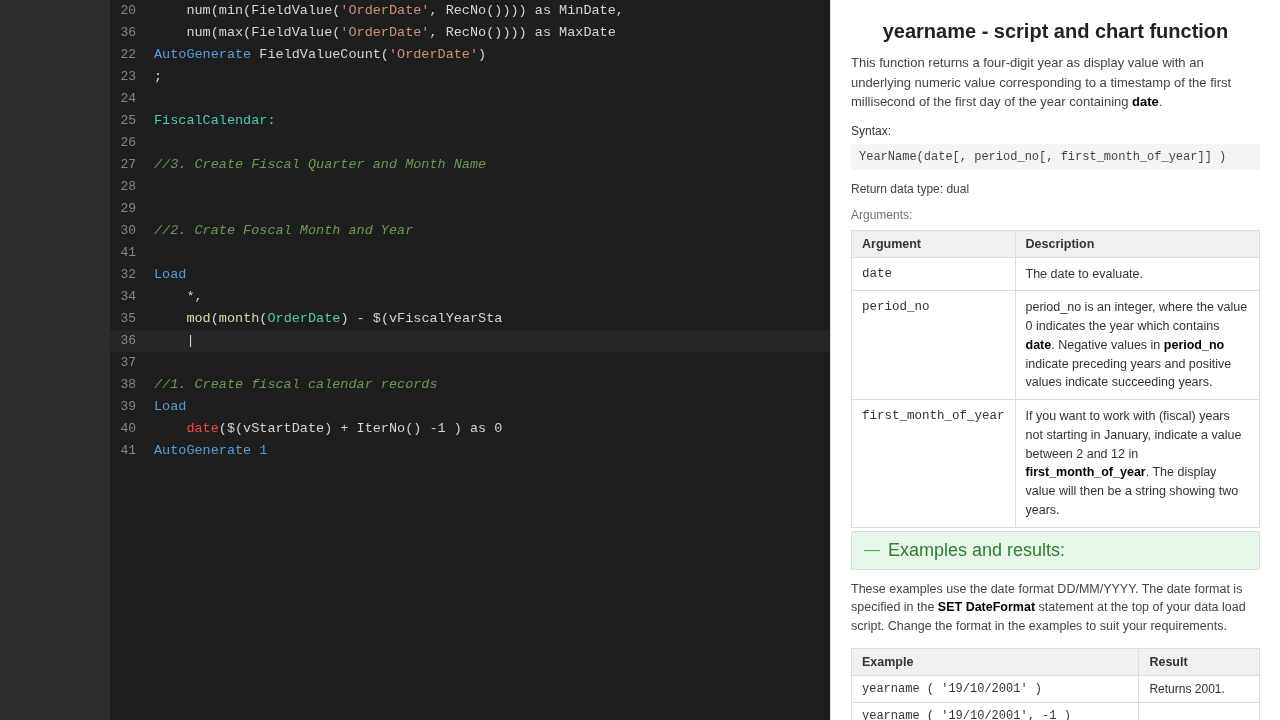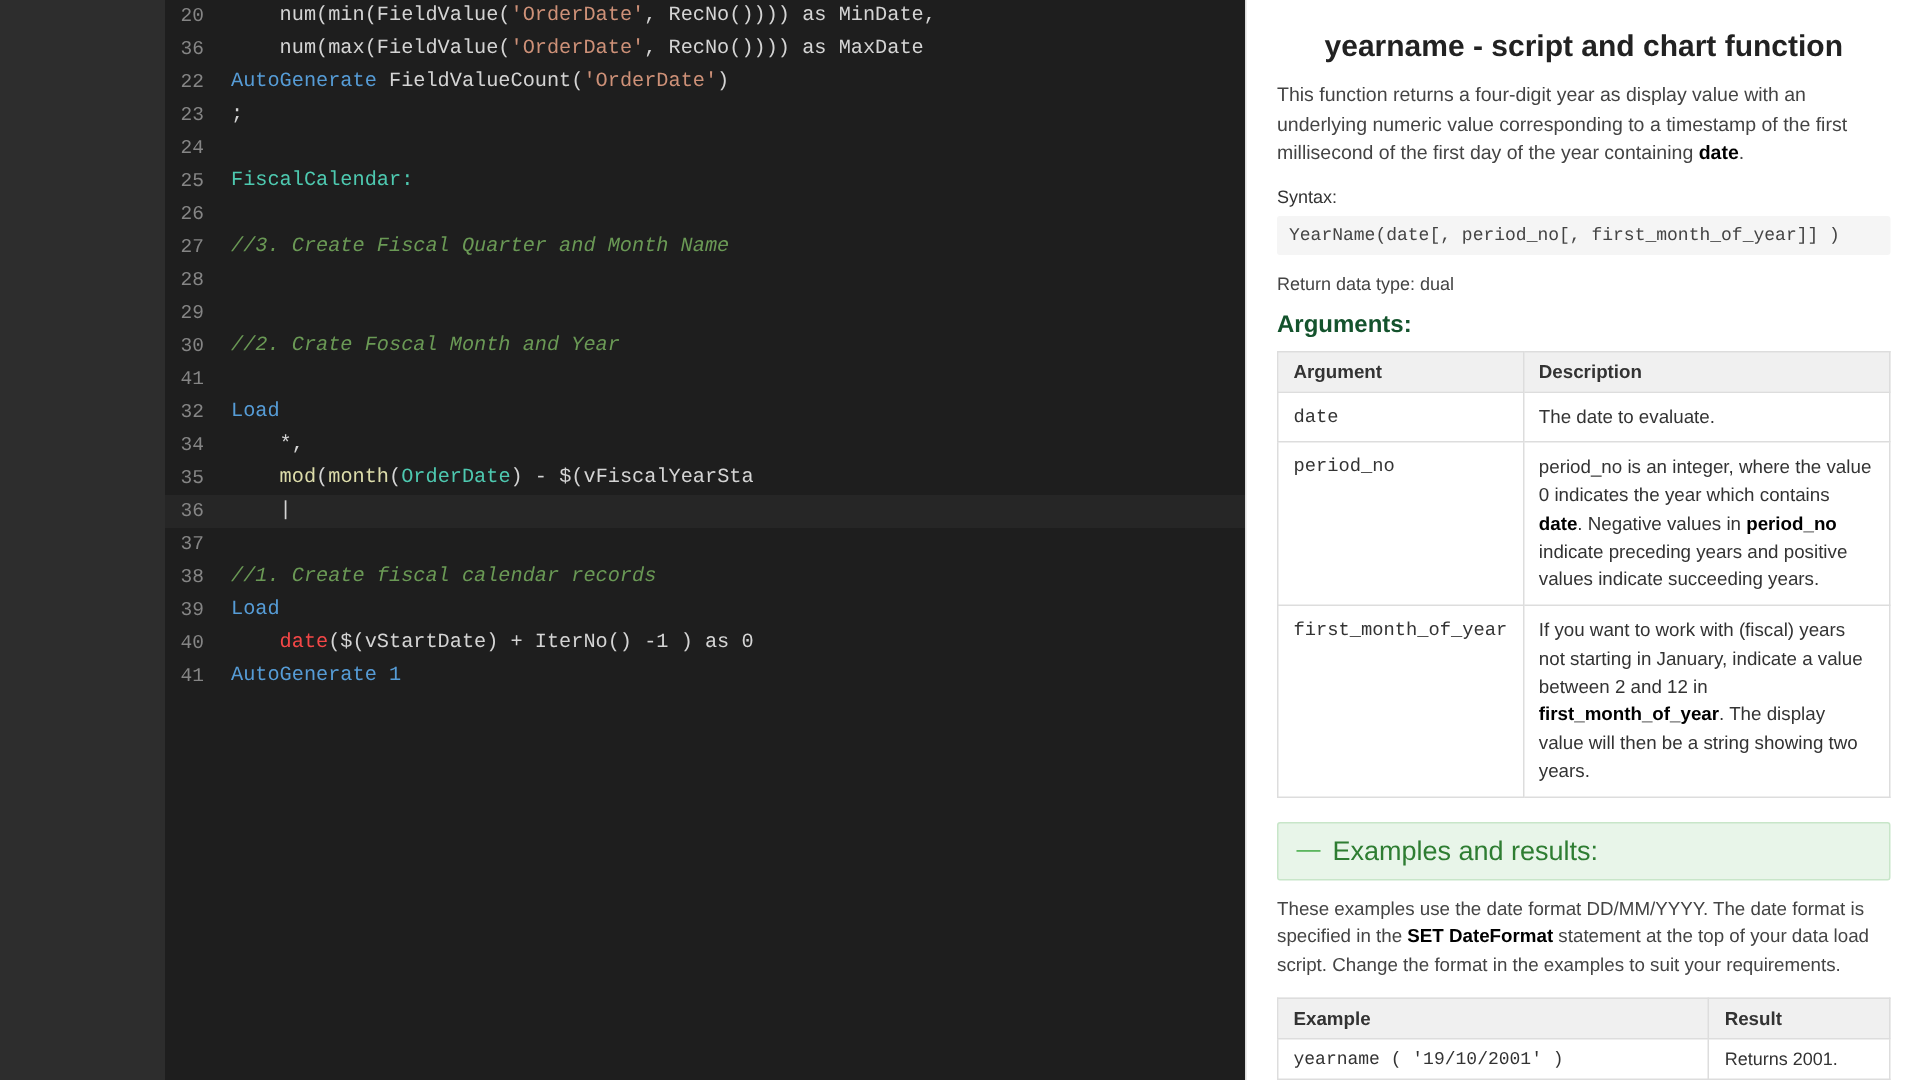--- a/index.html
+++ b/index.html
@@ -134,31 +134,31 @@
       margin-bottom: 12px;
     }
 
     .doc-return-type {
       font-size: 12px;
       color: #444;
       margin-bottom: 12px;
     }
 
     .doc-arguments-label {
-      font-size: 16px;
-      font-weight: bold;
-      color: #14532d;
+      font-size: 12px;
+      font-weight: normal;
+      color: #737373;
       margin-bottom: 8px;
     }
 
     .doc-table {
       width: 100%;
       border-collapse: collapse;
       font-size: 12.5px;
-      margin-bottom: 16px;
+      margin-bottom: 3px;
     }
 
     .doc-table th {
       background: #f0f0f0;
       border: 1px solid #ddd;
       padding: 6px 10px;
       text-align: left;
       font-weight: 600;
       color: #333;
     }

